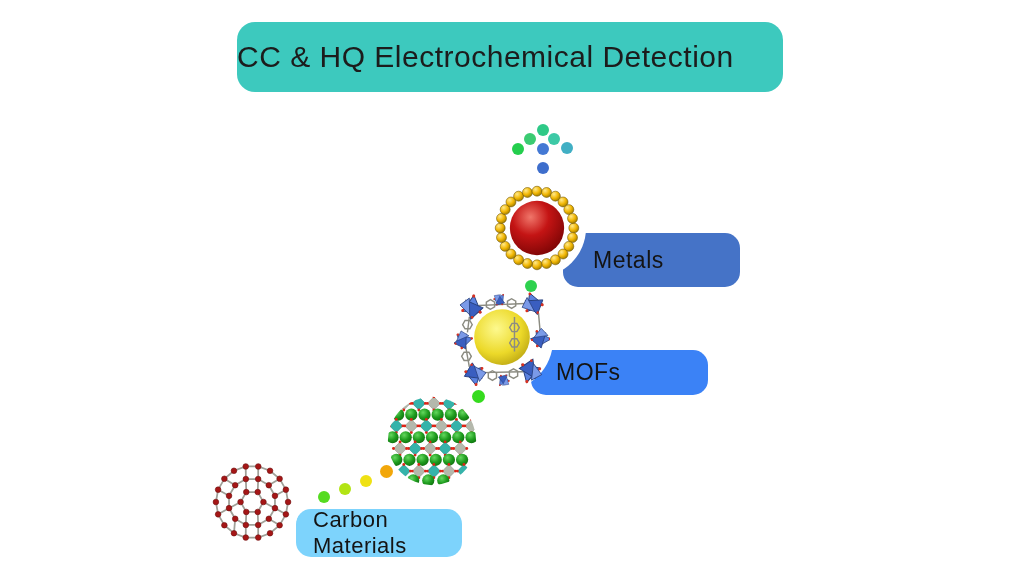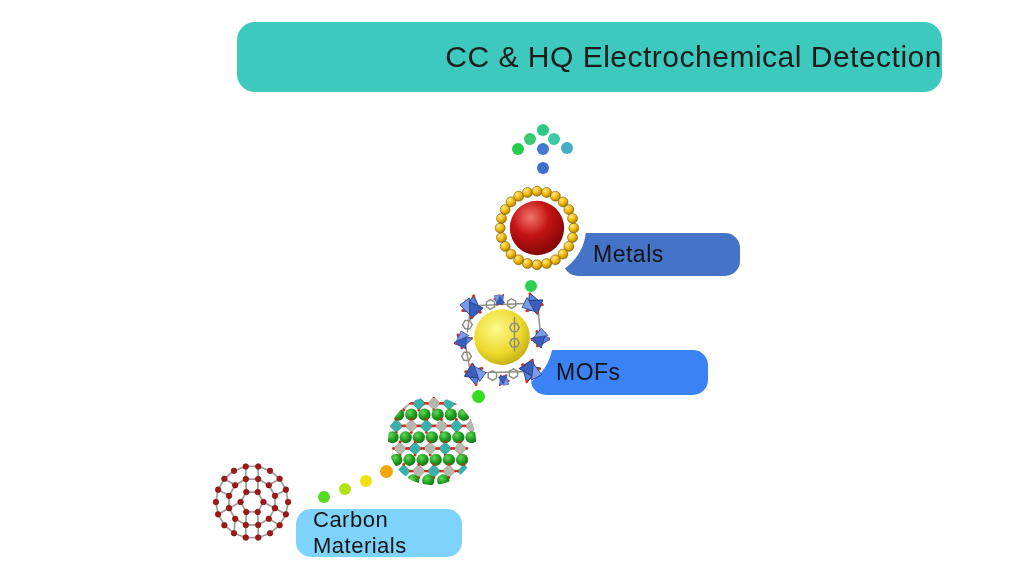--- a/index.html
+++ b/index.html
@@ -1,25 +1,25 @@
 <!DOCTYPE html>
 <html><head>
 <meta charset="utf-8">
 <style>
   html,body{margin:0;padding:0;background:#fff;}
   .stage{position:relative;width:1011px;height:572px;background:#ffffff;overflow:hidden;
          font-family:"Liberation Sans",sans-serif;}
   
-  .banner{position:absolute;left:237px;top:22px;width:705px;height:70px;border-radius:18px;
-          display:flex;align-items:center;justify-content:flex-end;z-index:1;}
+  .banner{position:absolute;left:237px;top:22px;width:546px;height:70px;border-radius:18px;
+          display:flex;align-items:center;justify-content:flex-start;z-index:1;}
   .banner .t{font-size:30px;letter-spacing:.5px;color:#1c1c1c;white-space:nowrap;}
   
   .lbl{position:absolute;border-radius:15px;display:flex;align-items:center;z-index:1;}
   .lbl .t{font-size:23px;letter-spacing:.5px;color:#141414;}
-  #lbl-metals{left:563px;top:233px;width:177px;height:43px;padding-left:30px;box-sizing:border-box;}
+  #lbl-metals{left:563px;top:233px;width:177px;height:54px;padding-left:30px;box-sizing:border-box;}
   #lbl-mofs{left:531px;top:350px;width:177px;height:45px;padding-left:25px;box-sizing:border-box;}
   #lbl-ldh{left:443px;top:448px;width:190px;height:49px;padding-left:42px;box-sizing:border-box;}
   #lbl-carbon{left:296px;top:509px;width:166px;height:48px;padding-left:17px;box-sizing:border-box;}
   #lbl-carbon .t{font-size:22px;line-height:26px;}
   
   .halo{position:absolute;background:#ffffff;border-radius:50%;z-index:2;}
   #halo-metals{left:488px;top:179px;width:98px;height:98px;}
   #halo-mofs{left:451px;top:289px;width:102px;height:102px;}
   #halo-ldh{left:382px;top:391px;width:100px;height:100px;}
   #halo-carbon{left:204px;top:454px;width:96px;height:96px;}

